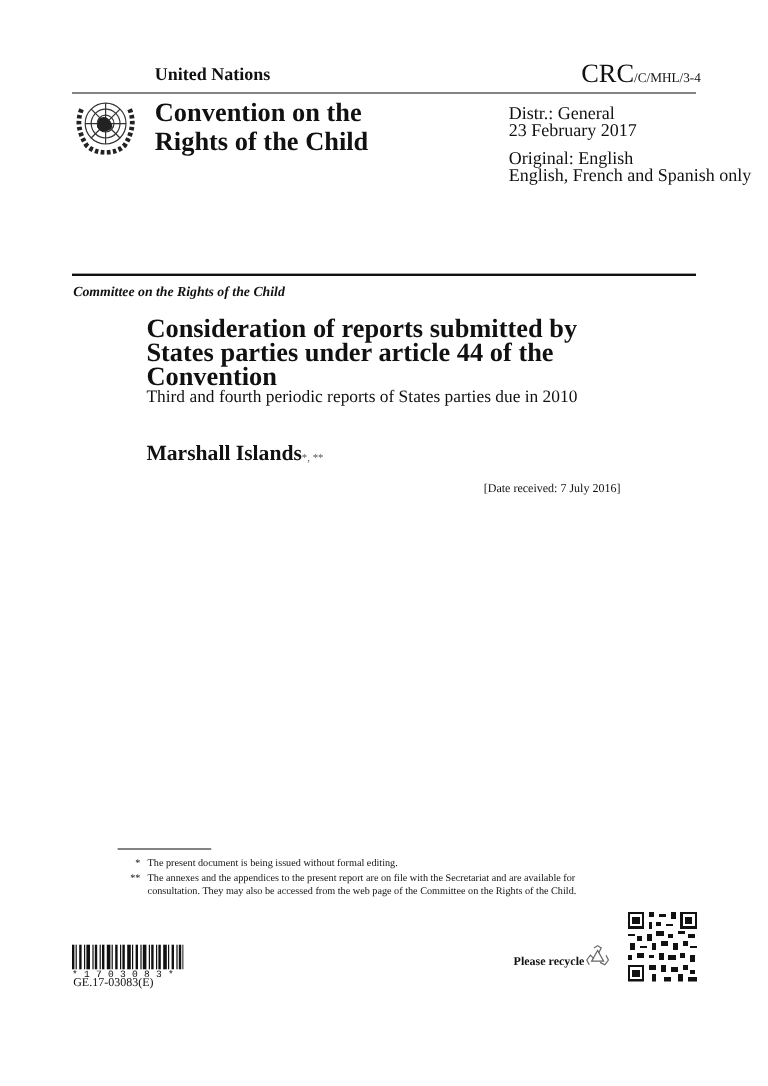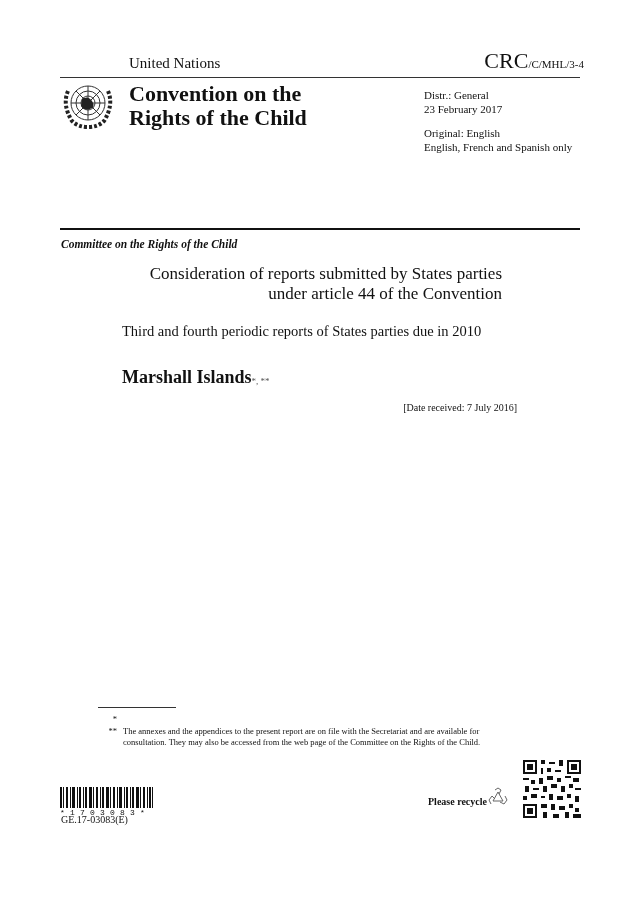--- a/index.html
+++ b/index.html
@@ -1,29 +1,29 @@
 <!DOCTYPE html>
 <html><head>
 <meta charset="utf-8">
 <style>
   html, body { margin:0; padding:0; background:#fff; }
   body { width:640px; height:905px; position:relative; overflow:hidden;
          font-family:"Liberation Serif", "DejaVu Serif", serif; color:#111; }
   .abs { position:absolute; }
-  .org { left:129px; top:55px; font-size:15px; }
+  .org { left:129px; top:55px; font-size:15px;font-weight:bold; }
   .symbol { right:56px; top:48px; font-size:22px; white-space:nowrap;text-align:right; }
   .symbol .sub { font-size:11px; }
   .rule-top { left:60px; top:77px; width:520px; height:1px; background:#333; }
   .logo { left:62px; top:79px; width:52px; height:50px; }
   .title { left:129px; top:82px; font-size:22px; font-weight:bold; line-height:24px; }
-  .meta { left:424px; top:88px; font-size:11px; line-height:14px; }
+  .meta { left:424px; top:88px; font-size:15px; line-height:14px; }
   .meta .gap { height:10px; }
   .rule-mid { left:60px; top:228px; width:520px; height:2px; background:#111; }
   .committee { left:61px; top:238px; font-size:11.5px; font-weight:bold;font-style:italic; }
-  .h1 { left:122px; top:264px; font-size:17px; font-weight:normal; line-height:20px; width:380px;text-align:right; }
+  .h1 { left:122px; top:264px; font-size:22px; font-weight:bold; line-height:20px; width:380px; }
   .h2 { left:122px; top:323px; font-size:14.5px; font-weight:normal; line-height:16px; width:400px; }
   .h3 { left:122px; top:367px; font-size:18px; font-weight:bold; }
   .h3 .fn { font-size:9px; font-weight:normal; color:#555; vertical-align:-1px; }
   .received { right:123px; top:402px; font-size:10px; }
   .fn-rule { left:98px; top:707px; width:78px; height:1px; background:#333; }
   .footnotes { left:92px; top:714px; width:430px; font-size:8.5px; line-height:11.5px; }
   .footnote { display:flex; }
   .footnote .mark { width:25px; text-align:right; padding-right:6px; flex:none; }
   .docnum { left:61px; top:814px; font-size:10px; }
   .barcode { left:60px; top:787px; width:93px; height:21px; }
@@ -71,20 +71,21 @@
 <div class="abs committee">Committee on the Rights of the Child</div>
 <div class="abs h1">Consideration of reports submitted by States parties under article 44 of the Convention</div>
 <div class="abs h2">Third and fourth periodic reports of States parties due in 2010</div>
 <div class="abs h3"><span>Marshall Islands</span><span class="fn">*, **</span></div>
 <div class="abs received">[Date received: 7 July 2016]</div>
 
 <div class="abs fn-rule"></div>
 <div class="abs footnotes">
   <div class="footnote">
       <span class="mark">*</span>
+      <span>The present document is being issued without formal editing.</span>
     </div>
   <div class="footnote">
       <span class="mark">**</span>
       <span>The annexes and the appendices to the present report are on file with the Secretariat and are available for consultation. They may also be accessed from the web page of the Committee on the Rights of the Child.</span>
     </div>
 </div>
 
 <div class="abs docnum">GE.17-03083(E)</div>
 <svg class="abs barcode" viewBox="0 0 93 21" preserveAspectRatio="none">
   <g fill="#111">

